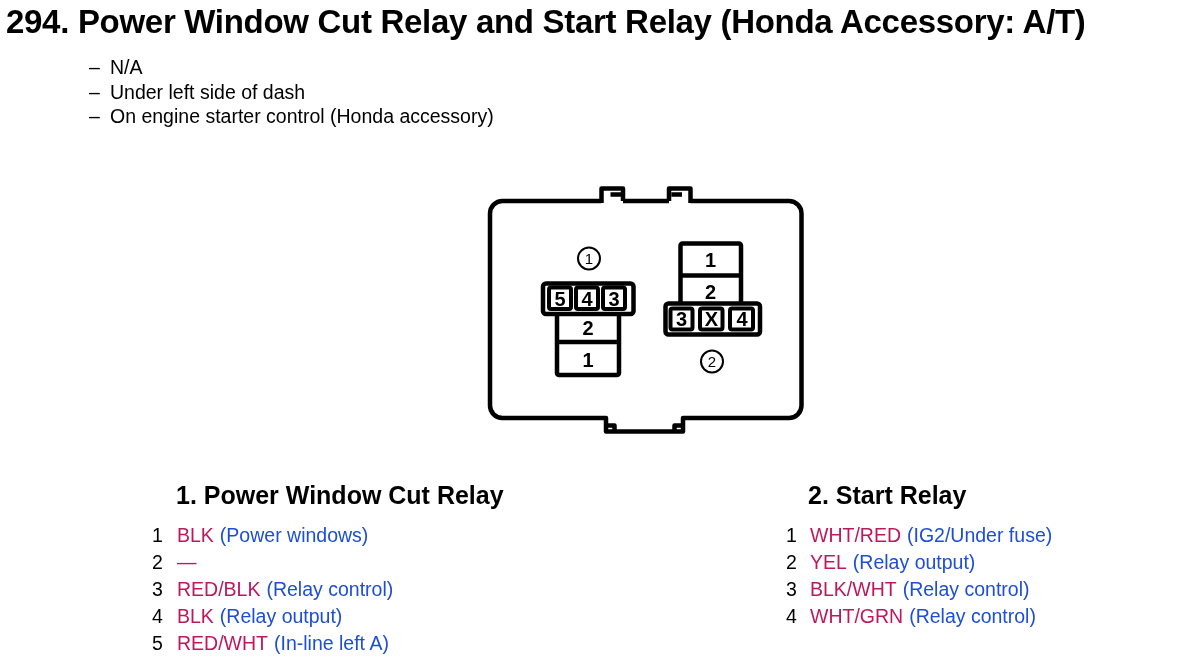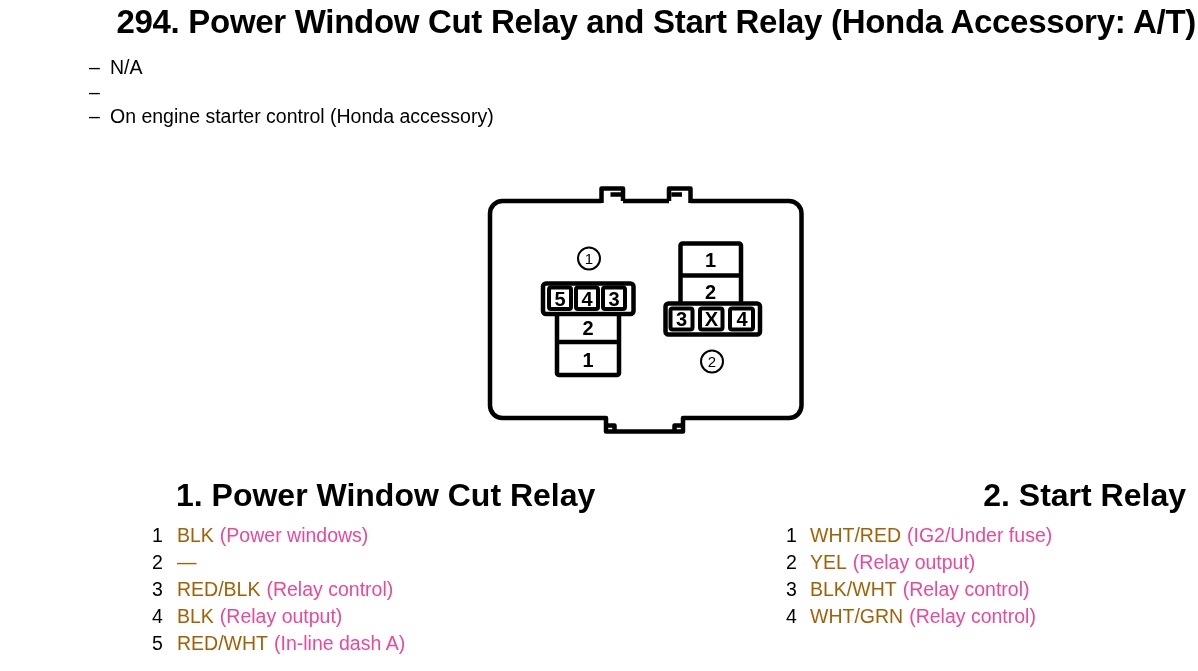--- a/index.html
+++ b/index.html
@@ -3,59 +3,60 @@
 <meta charset="utf-8">
 <style>
   html,body{margin:0;padding:0;background:#ffffff;}
   #page{
     position:relative;width:1198px;height:671px;background:#ffffff;overflow:hidden;
     font-family:"Liberation Sans","DejaVu Sans",sans-serif;color:#000;
   }
   
   .title{
     position:absolute;left:6px;top:3px;width:1190px;
-    font-size:33px;font-weight:bold;letter-spacing:-0.3px;white-space:nowrap;text-align:right;
+    font-size:33px;font-weight:bold;letter-spacing:-0.3px;white-space:nowrap;
   }
   
   .notes{position:absolute;left:89px;top:55px;}
   .note-row{display:flex;line-height:24.5px;font-size:19.5px;}
   .note-dash{width:21px;flex:0 0 21px;}
   
   .diagram-svg{position:absolute;left:460px;top:170px;}
   
   .legend{position:absolute;top:480px;}
   .legend-1{left:152px;width:470px;}
   .legend-2{left:786px;width:400px;}
-  .legend-heading{font-size:32px;font-weight:bold;line-height:30px;white-space:nowrap;}
+  .legend-heading{font-size:25px;font-weight:bold;line-height:30px;white-space:nowrap;}
   .legend-1 .legend-heading{padding-left:24px;}
-  .legend-2 .legend-heading{padding-left:22px;text-align:right;}
+  .legend-2 .legend-heading{padding-left:22px;}
   .pin-list{margin-top:12px;}
   .pin-row{display:flex;line-height:27px;font-size:19.5px;white-space:nowrap;}
   .pin-num{width:25px;flex:0 0 25px;}
   .legend-2 .pin-num{width:24px;flex:0 0 24px;}
-  .pin-wire{color:#a16207;}
-  .pin-func{color:#ec4899;margin-left:6px;}
+  .pin-wire{color:#be185d;}
+  .pin-func{color:#1d4ed8;margin-left:6px;}
   
   .cell-num{font-family:"Liberation Sans","DejaVu Sans",sans-serif;font-size:20px;font-weight:bold;fill:#000;}
   .circ-num{font-family:"Liberation Sans","DejaVu Sans",sans-serif;font-size:15px;fill:#000;}
 </style>
 </head>
 <body>
 
 <div id="page">
 
   <div class="title">294. Power Window Cut Relay and Start Relay (Honda Accessory: A/T)</div>
 
   <div class="notes">
     <div class="note-row">
       <span class="note-dash">–</span>
       <span>N/A</span>
     </div>
     <div class="note-row">
       <span class="note-dash">–</span>
+      <span>Under left side of dash</span>
     </div>
     <div class="note-row">
       <span class="note-dash">–</span>
       <span>On engine starter control (Honda accessory)</span>
     </div>
   </div>
 
   <svg class="diagram-svg" width="370" height="290" viewBox="458 168 370 290">
 
     <g fill="none" stroke="#000" stroke-width="4.5" stroke-linejoin="round" stroke-linecap="butt">
@@ -134,21 +135,21 @@
         <span class="pin-func">(Relay control)</span>
       </div>
       <div class="pin-row">
         <span class="pin-num">4</span>
         <span class="pin-wire">BLK</span>
         <span class="pin-func">(Relay output)</span>
       </div>
       <div class="pin-row">
         <span class="pin-num">5</span>
         <span class="pin-wire">RED/WHT</span>
-        <span class="pin-func">(In-line dash A)</span>
+        <span class="pin-func">(In-line left A)</span>
       </div>
     </div>
   </div>
 
   <div class="legend legend-2">
     <div class="legend-heading">2. Start Relay</div>
     <div class="pin-list">
       <div class="pin-row">
         <span class="pin-num">1</span>
         <span class="pin-wire">WHT/RED</span>

